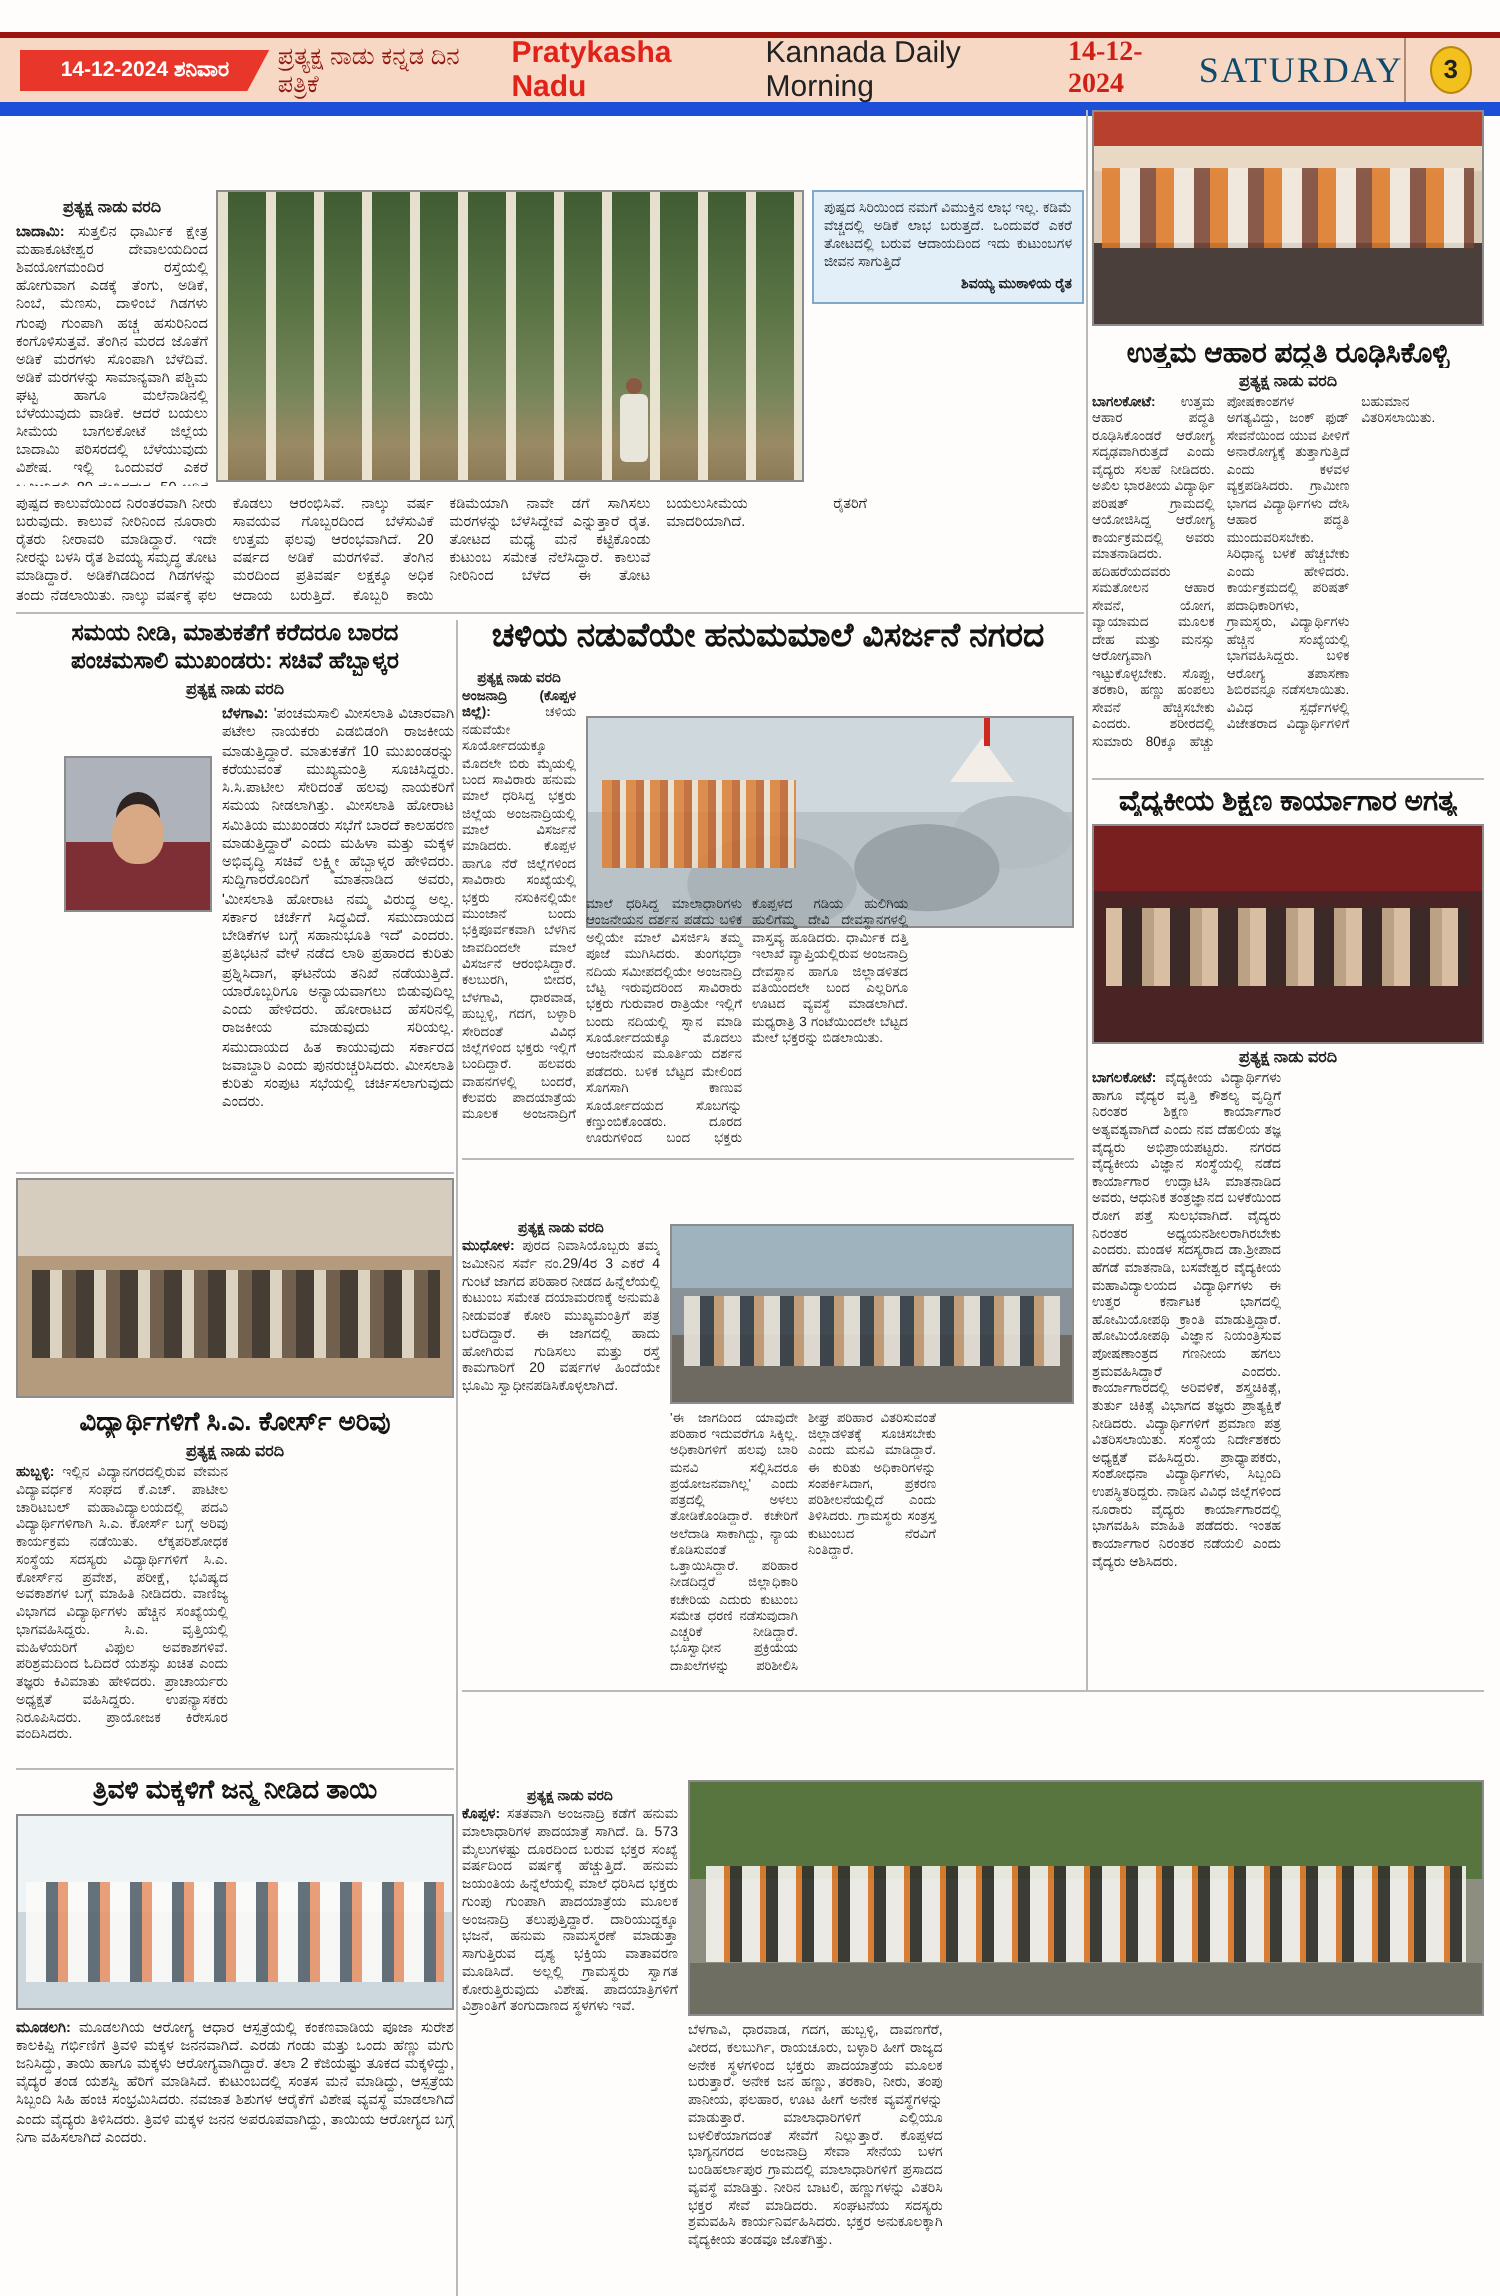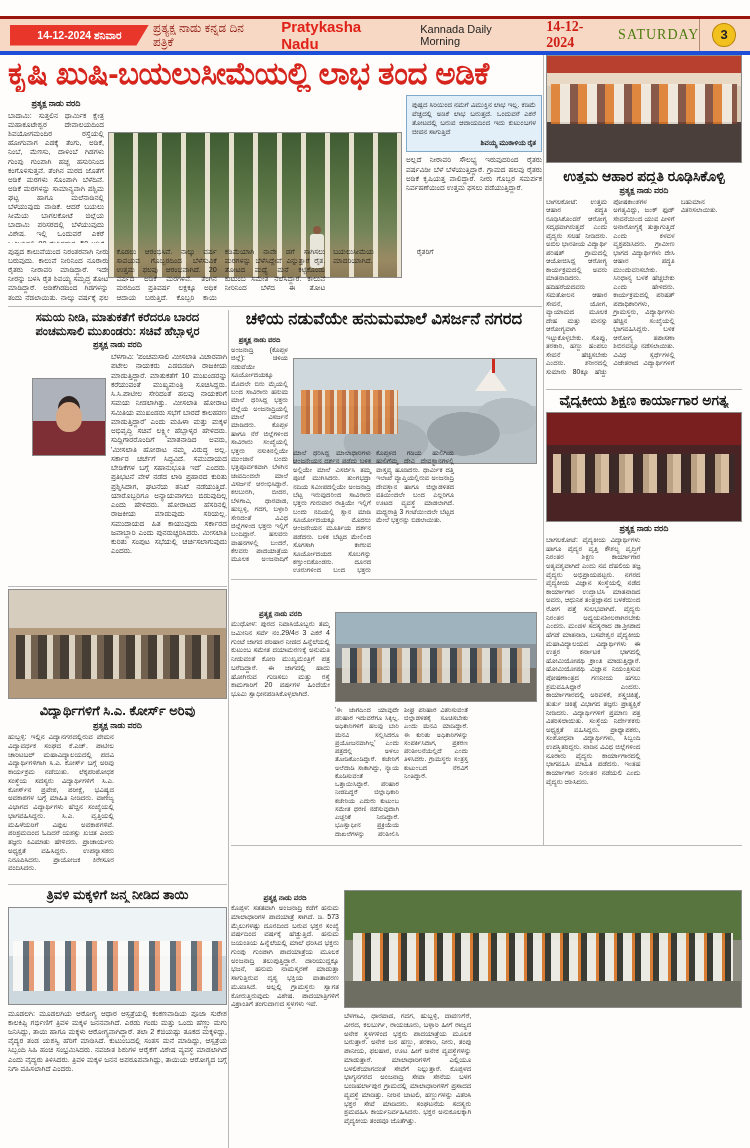--- a/index.html
+++ b/index.html
@@ -1,43 +1,43 @@
 <!DOCTYPE html>
 <html><head>
 <meta charset="utf-8">
 <style>
   html,body{margin:0;padding:0;background:#ffffff;}
   .page{position:relative;width:750px;height:1148px;background:#fefdfb;overflow:hidden;
         font-family:"Liberation Sans",sans-serif;color:#1a1a1a;}
   
   .topline{position:absolute;left:0;top:16px;width:750px;height:3px;background:#9c140e;}
   .masthead{position:absolute;left:0;top:19px;width:750px;height:32px;background:#f7d8c4;
-            display:flex;align-items:center;border-bottom:4px solid #1d4ed8;justify-content:space-between;}
+            display:flex;align-items:center;border-bottom:7px solid #1d4ed8;justify-content:space-between;}
   .ribbon{margin-left:10px;width:142px;height:21px;background:#e8362b;color:#fff;
           font-size:10.5px;font-weight:bold;line-height:21px;text-align:center;
           clip-path:polygon(0 0,100% 0,91% 100%,0 100%);}
   .tagline{margin-left:4px;font-size:12px;font-weight:normal;color:#8f1810;}
   .mh-title{margin-left:16px;font-size:15px;font-weight:bold;color:#e02218;}
-  .mh-sub{margin-left:20px;font-size:11px;color:#222;}
+  .mh-sub{margin-left:20px;font-size:15px;color:#222;}
   .mh-date{margin-left:14px;font-size:14px;font-weight:bold;color:#d01f16;font-family:"Liberation Serif",serif;}
-  .mh-day{margin-left:8px;font-size:14px;letter-spacing:1px;color:#4d7c0f;font-family:"Liberation Serif",serif;}
+  .mh-day{margin-left:8px;font-size:18px;letter-spacing:1px;color:#0c4a6e;font-family:"Liberation Serif",serif;}
   .mh-sep{margin-left:auto;width:1px;height:32px;background:#b08a72;}
   .badge{margin:0 14px 0 12px;width:22px;height:22px;border-radius:50%;background:#f2c11e;
          border:1px solid #b8860b;color:#222;font-size:13px;font-weight:bold;
          text-align:center;line-height:22px;}
   
   .art{position:absolute;overflow:hidden;}
   .hl-red{font-size:31px;line-height:37px;font-weight:bold;color:#d6251d;letter-spacing:-.5px;white-space:nowrap;overflow:hidden;}
   .hl-big{font-size:29px;line-height:36px;font-weight:bold;color:#0d0d0d;text-align:center;white-space:nowrap;overflow:hidden;}
   .hl-mid{font-size:16.5px;line-height:20px;font-weight:bold;color:#141414;text-align:center;white-space:nowrap;overflow:hidden;}
   .hl-sm{font-size:13px;line-height:16px;font-weight:bold;color:#141414;text-align:center;white-space:nowrap;overflow:hidden;}
   .hl-xs{font-size:11.5px;line-height:14px;font-weight:bold;color:#141414;text-align:center;white-space:nowrap;overflow:hidden;}
   .byline{text-align:center;font-weight:bold;font-size:8px;margin:2px 0 2px;color:#222;}
   .body{font-size:7.3px;line-height:1.25;text-align:justify;overflow:hidden;column-fill:auto;}
-  .dl{font-weight:normal;}
+  .dl{font-weight:bold;}
   .abs{position:absolute;}
   .vline{position:absolute;width:1px;background:#b9b9b9;}
   .hline{position:absolute;height:1px;background:#b9b9b9;}
   
   .qbox{background:#e3eff8;border:1px solid #7fa8c9;padding:4px 5px;font-size:7px;line-height:1.3;
         text-align:justify;margin-bottom:3px;}
   .qattr{font-weight:bold;text-align:right;margin-top:2px;font-size:7px;}
   
   .photo{position:relative;overflow:hidden;border:1px solid #8c8c8c;box-sizing:border-box;}
   .ph-areca{background:
@@ -88,34 +88,32 @@
     <div class="tagline">ಪ್ರತ್ಯಕ್ಷ ನಾಡು ಕನ್ನಡ ದಿನ ಪತ್ರಿಕೆ</div>
     <div class="mh-title">Pratykasha Nadu</div>
     <div class="mh-sub">Kannada Daily Morning</div>
     <div class="mh-date">14-12-2024</div>
     <div class="mh-day">SATURDAY</div>
     <div class="mh-sep"></div>
     <div class="badge">3</div>
   </header>
 
   <section class="art" style="left:8px;top:55px;width:534px;height:250px;">
-    <div class="hl-red">ಕೃಷಿ ಖುಷಿ-ಬಯಲುಸೀಮೆಯಲ್ಲಿ ಲಾಭ ತಂದ ಅಡಿಕೆ</div>
     <div class="abs" style="left:0;top:42px;width:96px;height:148px;">
       <div class="byline">ಪ್ರತ್ಯಕ್ಷ ನಾಡು ವರದಿ</div>
       <p class="body" style="height:132px;margin:0;"><span class="dl">ಬಾದಾಮಿ:</span> <span>ಸುತ್ತಲಿನ ಧಾರ್ಮಿಕ ಕ್ಷೇತ್ರ ಮಹಾಕೂಟೇಶ್ವರ ದೇವಾಲಯದಿಂದ ಶಿವಯೋಗಮಂದಿರ ರಸ್ತೆಯಲ್ಲಿ ಹೋಗುವಾಗ ಎಡಕ್ಕೆ ತೆಂಗು, ಅಡಿಕೆ, ನಿಂಬೆ, ಮೆಣಸು, ದಾಳಿಂಬೆ ಗಿಡಗಳು ಗುಂಪು ಗುಂಪಾಗಿ ಹಚ್ಚ ಹಸುರಿನಿಂದ ಕಂಗೊಳಿಸುತ್ತವೆ. ತೆಂಗಿನ ಮರದ ಜೊತೆಗೆ ಅಡಿಕೆ ಮರಗಳು ಸೊಂಪಾಗಿ ಬೆಳೆದಿವೆ. ಅಡಿಕೆ ಮರಗಳನ್ನು ಸಾಮಾನ್ಯವಾಗಿ ಪಶ್ಚಿಮ ಘಟ್ಟ ಹಾಗೂ ಮಲೆನಾಡಿನಲ್ಲಿ ಬೆಳೆಯುವುದು ವಾಡಿಕೆ. ಆದರೆ ಬಯಲು ಸೀಮೆಯ ಬಾಗಲಕೋಟೆ ಜಿಲ್ಲೆಯ ಬಾದಾಮಿ ಪರಿಸರದಲ್ಲಿ ಬೆಳೆಯುವುದು ವಿಶೇಷ. ಇಲ್ಲಿ ಒಂದುವರೆ ಎಕರೆ ಜಮೀನಿನಲ್ಲಿ 80 ತೆಂಗಿನಮರ, 50 ಅಡಿಕೆ ಮರ, 30 ನಿಂಬೆ ಗಿಡ, ಜೊತೆಗೆ ಮೆಣಸು, ದಾಳಿಂಬೆ ಬೆಳೆದು ಸಮೃದ್ಧ ಆದಾಯ ಬರುತ್ತಿದ್ದು, ಕುಟುಂಬದ ಜೀವನ ಸಾಗುತ್ತಿದೆ.</span></p>
     </div>
     <div class="photo ph-areca abs" style="left:100px;top:40px;width:294px;height:146px;">
       <div class="farmer"></div>
     </div>
     <div class="abs" style="left:398px;top:40px;width:136px;height:148px;">
       <div class="qbox">
         <span>ಪುಷ್ಪದ ಸಿರಿಯಿಂದ ನಮಗೆ ವಿಮುಕ್ತಿನ ಲಾಭ ಇಲ್ಲ. ಕಡಿಮೆ ವೆಚ್ಚದಲ್ಲಿ ಅಡಿಕೆ ಲಾಭ ಬರುತ್ತದೆ. ಒಂದುವರೆ ಎಕರೆ ತೋಟದಲ್ಲಿ ಬರುವ ಆದಾಯದಿಂದ ಇದು ಕುಟುಂಬಗಳ ಜೀವನ ಸಾಗುತ್ತಿದೆ</span>
         <div class="qattr">ಶಿವಯ್ಯ ಮುಠಾಳಿಯ ರೈತ</div>
       </div>
-      <p class="body" style="height:62px;margin:0;">ಅಲ್ಲದೆ ನೀರಾವರಿ ಸೌಲಭ್ಯ ಇರುವುದರಿಂದ ರೈತರು ವರ್ಷವಿಡೀ ಬೆಳೆ ಬೆಳೆಯುತ್ತಿದ್ದಾರೆ. ಗ್ರಾಮದ ಹಲವು ರೈತರು ಅಡಿಕೆ ಕೃಷಿಯತ್ತ ವಾಲಿದ್ದಾರೆ. ನೀರು ಗೊಬ್ಬರ ಸಮರ್ಪಕ ನಿರ್ವಹಣೆಯಿಂದ ಉತ್ತಮ ಫಸಲು ಪಡೆಯುತ್ತಿದ್ದಾರೆ.</p>
     </div>
     <p class="body abs" style="left:0;top:192px;width:534px;height:58px;margin:0;column-count:5;column-gap:8px;">ಪುಷ್ಪದ ಕಾಲುವೆಯಿಂದ ನಿರಂತರವಾಗಿ ನೀರು ಬರುವುದು. ಕಾಲುವೆ ನೀರಿನಿಂದ ನೂರಾರು ರೈತರು ನೀರಾವರಿ ಮಾಡಿದ್ದಾರೆ. ಇದೇ ನೀರನ್ನು ಬಳಸಿ ರೈತ ಶಿವಯ್ಯ ಸಮೃದ್ಧ ತೋಟ ಮಾಡಿದ್ದಾರೆ. ಅಡಿಕೆಗಿಡದಿಂದ ಗಿಡಗಳನ್ನು ತಂದು ನೆಡಲಾಯಿತು. ನಾಲ್ಕು ವರ್ಷಕ್ಕೆ ಫಲ ಕೊಡಲು ಆರಂಭಿಸಿವೆ. ನಾಲ್ಕು ವರ್ಷ ಸಾವಯವ ಗೊಬ್ಬರದಿಂದ ಬೆಳೆಸುವಿಕೆ ಉತ್ತಮ ಫಲವು ಆರಂಭವಾಗಿದೆ. 20 ವರ್ಷದ ಅಡಿಕೆ ಮರಗಳಿವೆ. ತೆಂಗಿನ ಮರದಿಂದ ಪ್ರತಿವರ್ಷ ಲಕ್ಷಕ್ಕೂ ಅಧಿಕ ಆದಾಯ ಬರುತ್ತಿದೆ. ಕೊಬ್ಬರಿ ಕಾಯಿ ಕಡಿಮೆಯಾಗಿ ನಾವೇ ಡಗೆ ಸಾಗಿಸಲು ಮರಗಳನ್ನು ಬೆಳೆಸಿದ್ದೇವೆ ಎನ್ನುತ್ತಾರೆ ರೈತ. ತೋಟದ ಮಧ್ಯೆ ಮನೆ ಕಟ್ಟಿಕೊಂಡು ಕುಟುಂಬ ಸಮೇತ ನೆಲೆಸಿದ್ದಾರೆ. ಕಾಲುವೆ ನೀರಿನಿಂದ ಬೆಳೆದ ಈ ತೋಟ ಬಯಲುಸೀಮೆಯ ರೈತರಿಗೆ ಮಾದರಿಯಾಗಿದೆ.</p>
   </section>
   <div class="hline" style="left:8px;top:306px;width:534px;"></div>
 
   <section class="art" style="left:546px;top:55px;width:196px;height:332px;">
     <div class="photo ph-event" style="width:196px;height:108px;"></div>
     <div class="hl-sm" style="margin-top:5px;font-size:14px;">ಉತ್ತಮ ಆಹಾರ ಪದ್ಧತಿ ರೂಢಿಸಿಕೊಳ್ಳಿ</div>
     <div class="byline">ಪ್ರತ್ಯಕ್ಷ ನಾಡು ವರದಿ</div>
     <p class="body" style="height:182px;margin:0;column-count:3;column-gap:6px;font-size:6.8px;"><span class="dl">ಬಾಗಲಕೋಟೆ:</span> <span>ಉತ್ತಮ ಆಹಾರ ಪದ್ಧತಿ ರೂಢಿಸಿಕೊಂಡರೆ ಆರೋಗ್ಯ ಸದೃಢವಾಗಿರುತ್ತದೆ ಎಂದು ವೈದ್ಯರು ಸಲಹೆ ನೀಡಿದರು. ಅಖಿಲ ಭಾರತೀಯ ವಿದ್ಯಾರ್ಥಿ ಪರಿಷತ್ ಗ್ರಾಮದಲ್ಲಿ ಆಯೋಜಿಸಿದ್ದ ಆರೋಗ್ಯ ಕಾರ್ಯಕ್ರಮದಲ್ಲಿ ಅವರು ಮಾತನಾಡಿದರು. ಹದಿಹರೆಯದವರು ಸಮತೋಲನ ಆಹಾರ ಸೇವನೆ, ಯೋಗ, ವ್ಯಾಯಾಮದ ಮೂಲಕ ದೇಹ ಮತ್ತು ಮನಸ್ಸು ಆರೋಗ್ಯವಾಗಿ ಇಟ್ಟುಕೊಳ್ಳಬೇಕು. ಸೊಪ್ಪು, ತರಕಾರಿ, ಹಣ್ಣು ಹಂಪಲು ಸೇವನೆ ಹೆಚ್ಚಿಸಬೇಕು ಎಂದರು. ಶರೀರದಲ್ಲಿ ಸುಮಾರು 80ಕ್ಕೂ ಹೆಚ್ಚು ಪೋಷಕಾಂಶಗಳ ಅಗತ್ಯವಿದ್ದು, ಜಂಕ್ ಫುಡ್ ಸೇವನೆಯಿಂದ ಯುವ ಪೀಳಿಗೆ ಅನಾರೋಗ್ಯಕ್ಕೆ ತುತ್ತಾಗುತ್ತಿದೆ ಎಂದು ಕಳವಳ ವ್ಯಕ್ತಪಡಿಸಿದರು. ಗ್ರಾಮೀಣ ಭಾಗದ ವಿದ್ಯಾರ್ಥಿಗಳು ದೇಸಿ ಆಹಾರ ಪದ್ಧತಿ ಮುಂದುವರಿಸಬೇಕು. ಸಿರಿಧಾನ್ಯ ಬಳಕೆ ಹೆಚ್ಚಬೇಕು ಎಂದು ಹೇಳಿದರು. ಕಾರ್ಯಕ್ರಮದಲ್ಲಿ ಪರಿಷತ್ ಪದಾಧಿಕಾರಿಗಳು, ಗ್ರಾಮಸ್ಥರು, ವಿದ್ಯಾರ್ಥಿಗಳು ಹೆಚ್ಚಿನ ಸಂಖ್ಯೆಯಲ್ಲಿ ಭಾಗವಹಿಸಿದ್ದರು. ಬಳಿಕ ಆರೋಗ್ಯ ತಪಾಸಣಾ ಶಿಬಿರವನ್ನೂ ನಡೆಸಲಾಯಿತು. ವಿವಿಧ ಸ್ಪರ್ಧೆಗಳಲ್ಲಿ ವಿಜೇತರಾದ ವಿದ್ಯಾರ್ಥಿಗಳಿಗೆ ಬಹುಮಾನ ವಿತರಿಸಲಾಯಿತು.</span></p>

